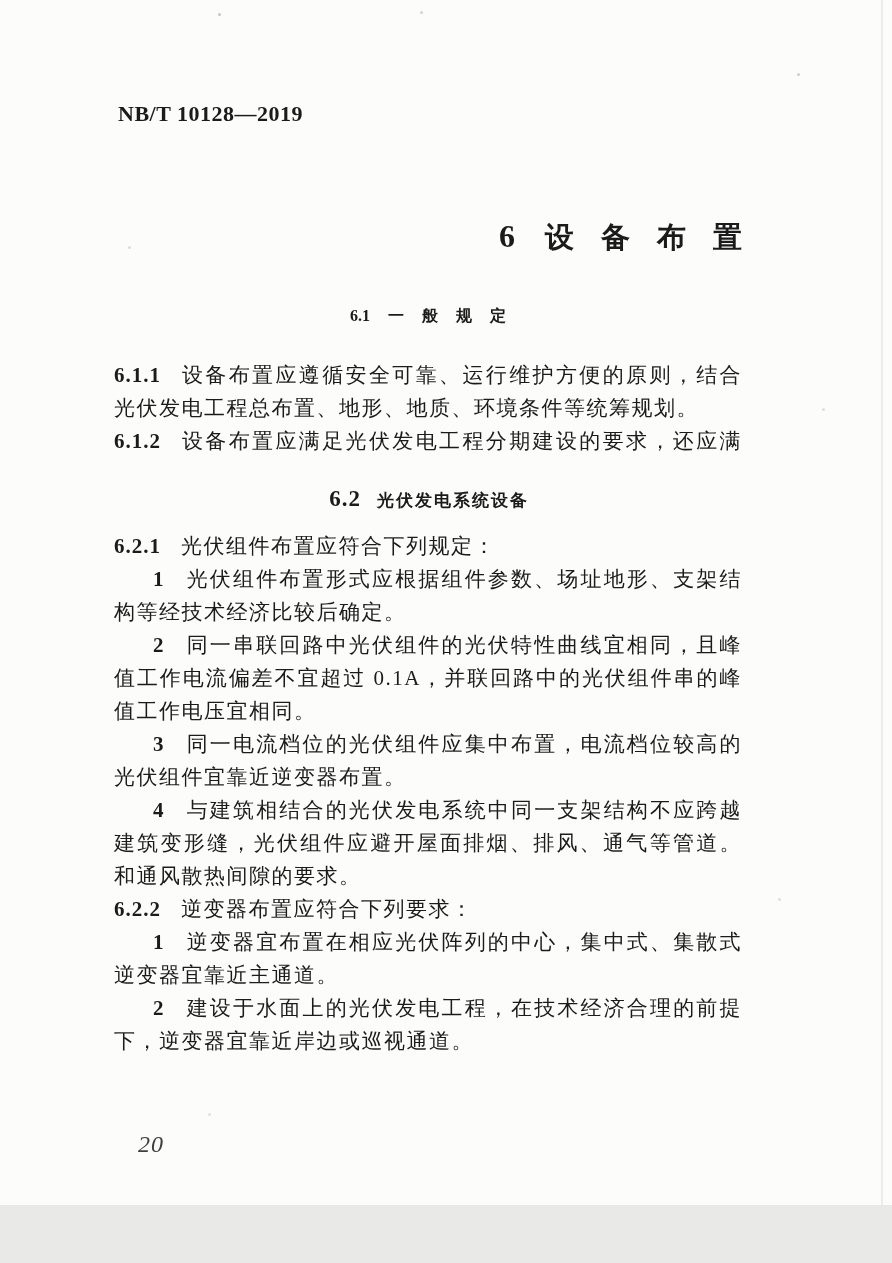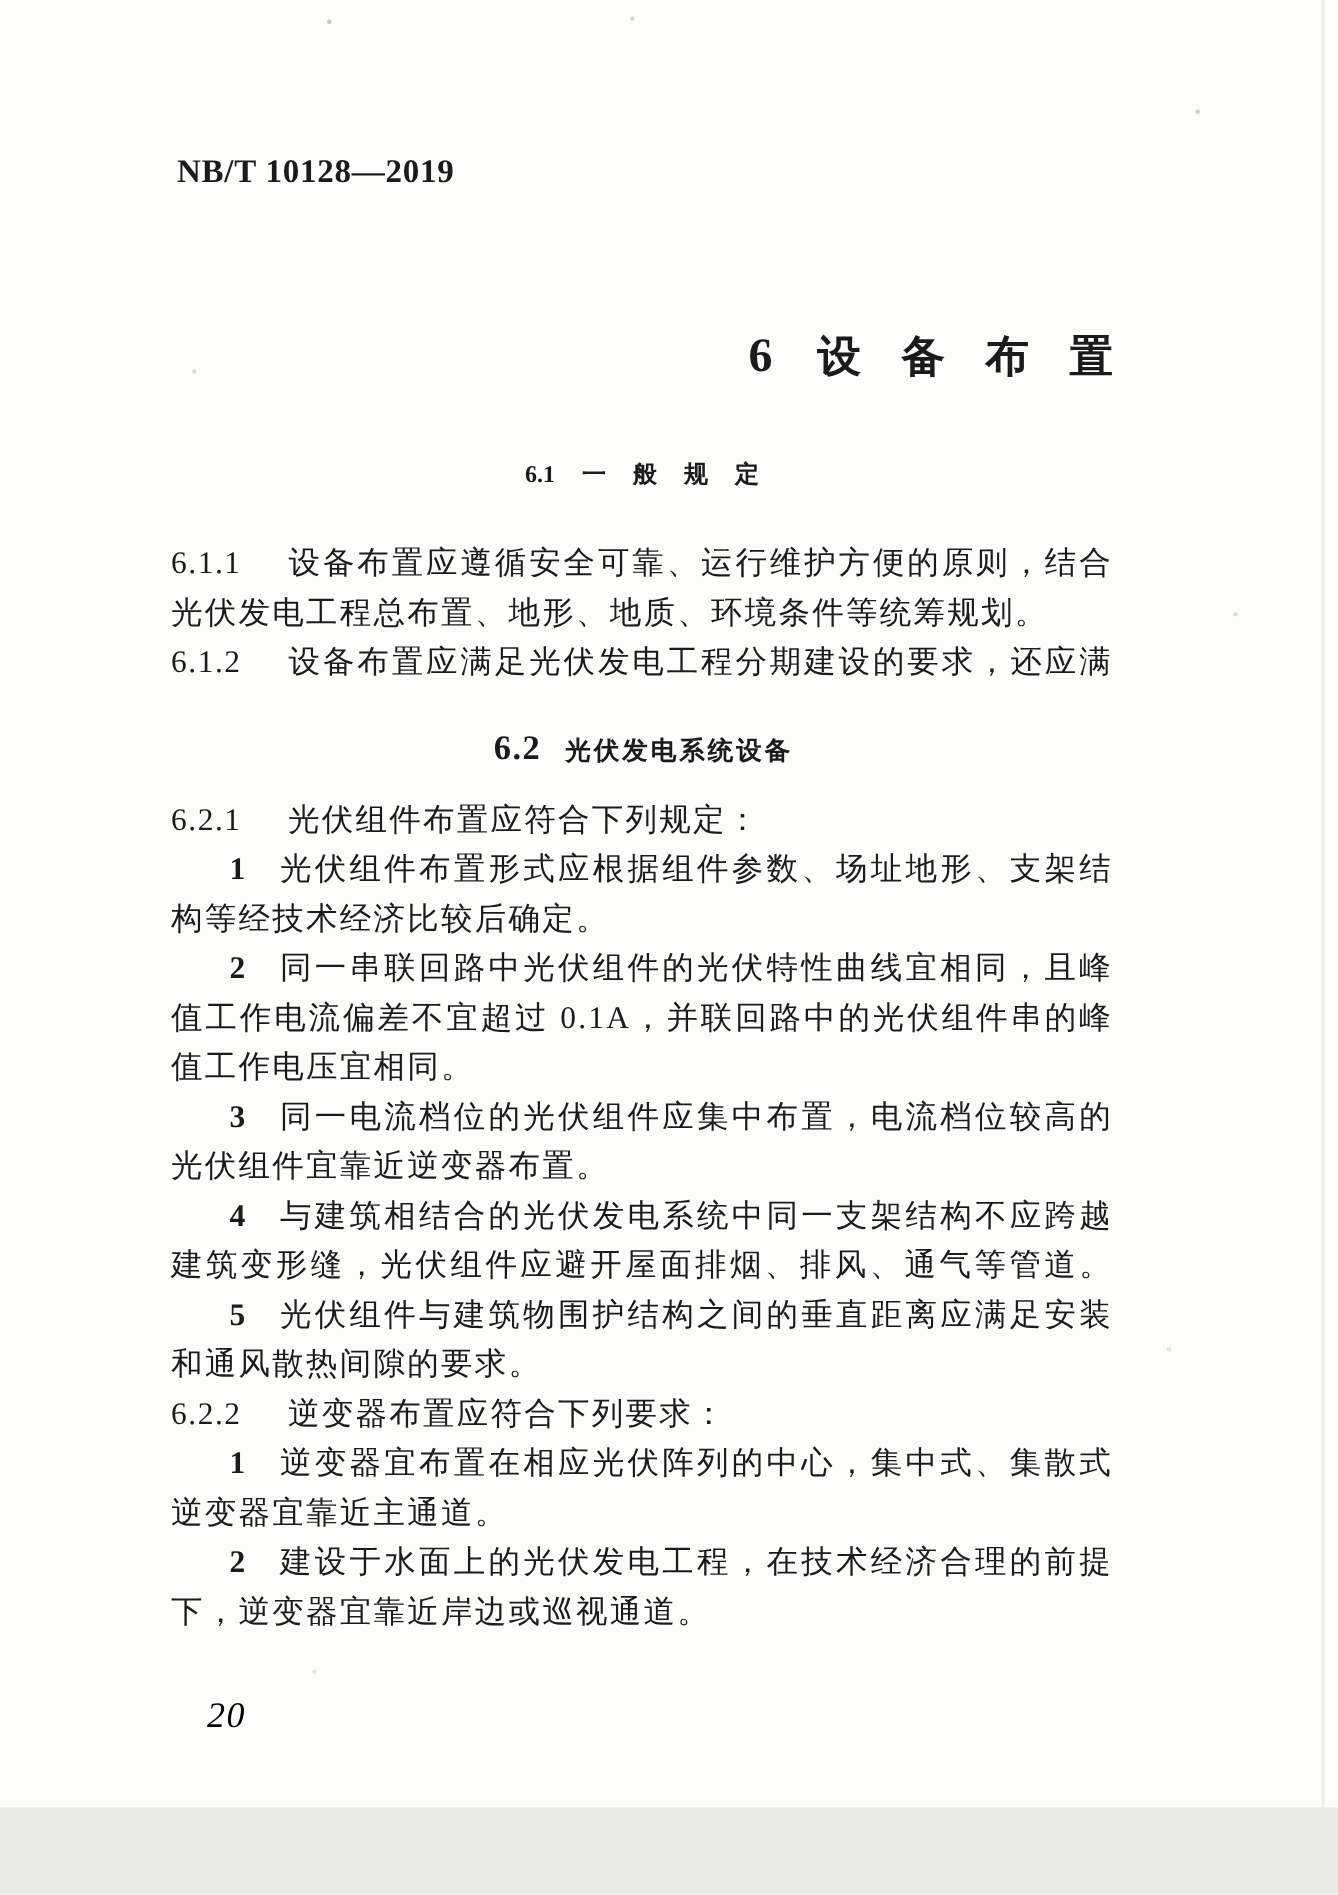--- a/index.html
+++ b/index.html
@@ -47,35 +47,35 @@
     font-family:"Liberation Sans","DejaVu Sans",sans-serif;
     font-size:16px;font-weight:bold;letter-spacing:18px;margin-right:-18px;
   }
   .body-col{
     position:absolute;left:114px;top:359px;width:628px;
     font-size:21px;line-height:33px;
   }
   .line{letter-spacing:1.5px;}
   .line.full{text-align:justify;text-align-last:justify;white-space:normal;}
   .line.short{white-space:nowrap;}
-  .cnum{font-weight:normal;letter-spacing:1px;margin-right:31px;}
+  .cnum{font-weight:bold;letter-spacing:1px;margin-right:20px;}
   .item-first{padding-left:39px;}
   .inum{font-weight:bold;margin-right:21px;}
   .sec-heading-62{
     text-align:center;margin-top:24px;margin-bottom:13px;white-space:nowrap;
     line-height:33px;
   }
   .s62-num{font-size:23px;font-weight:bold;margin-right:16px;letter-spacing:1px;}
   .s62-text{
     font-family:"Liberation Sans","DejaVu Sans",sans-serif;
     font-size:17px;font-weight:bold;letter-spacing:2px;margin-right:-2px;
   }
   .page-number{
     position:absolute;left:138px;top:1131px;
-    font-size:24px;font-style:italic;color:#000000;letter-spacing:1px;
+    font-size:24px;font-style:italic;color:#404040;letter-spacing:1px;
   }
 </style>
 </head>
 <body>
 
 <div class="page">
 
   <div class="doc-header">NB/T 10128—2019</div>
 
   <div class="chapter-title">
@@ -120,21 +120,20 @@
       <div class="line full item-first"><span class="inum">3</span><span>同一电流档位的光伏组件应集中布置，电流档位较高的</span></div>
       <div class="line short">光伏组件宜靠近逆变器布置。</div>
     </div>
 
     <div class="para">
       <div class="line full item-first"><span class="inum">4</span><span>与建筑相结合的光伏发电系统中同一支架结构不应跨越</span></div>
       <div class="line full">建筑变形缝，光伏组件应避开屋面排烟、排风、通气等管道。</div>
     </div>
 
     <div class="para">
-      <div class="line full item-first"><span class="inum">5</span><span>光伏组件与建筑物围护结构之间的垂直距离应满足安装</span></div>
       <div class="line short">和通风散热间隙的要求。</div>
     </div>
 
     <div class="para">
       <div class="line short"><span class="cnum">6.2.2</span><span>逆变器布置应符合下列要求：</span></div>
     </div>
 
     <div class="para">
       <div class="line full item-first"><span class="inum">1</span><span>逆变器宜布置在相应光伏阵列的中心，集中式、集散式</span></div>
       <div class="line short">逆变器宜靠近主通道。</div>

